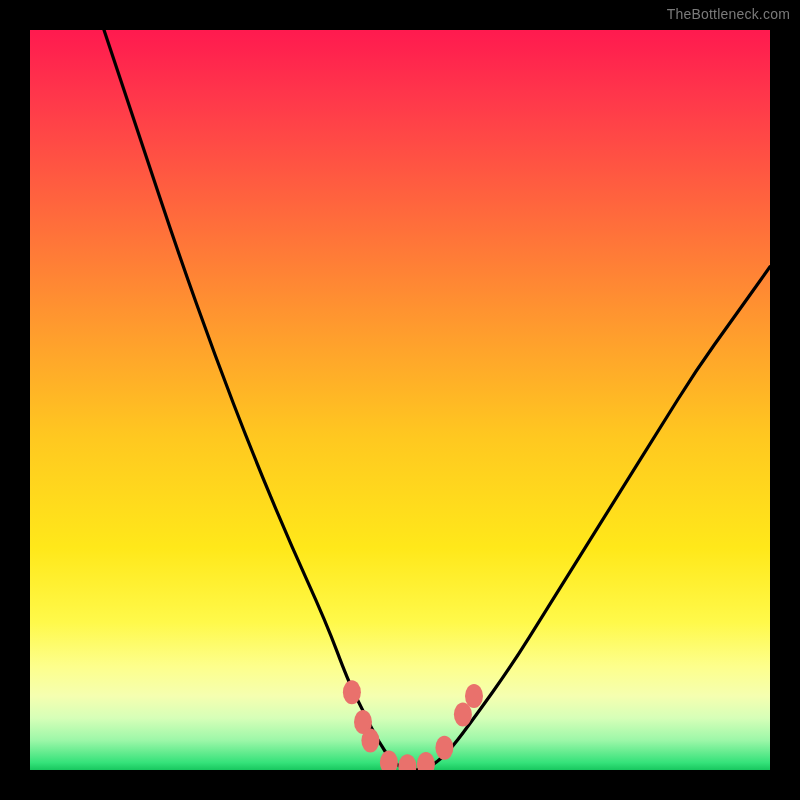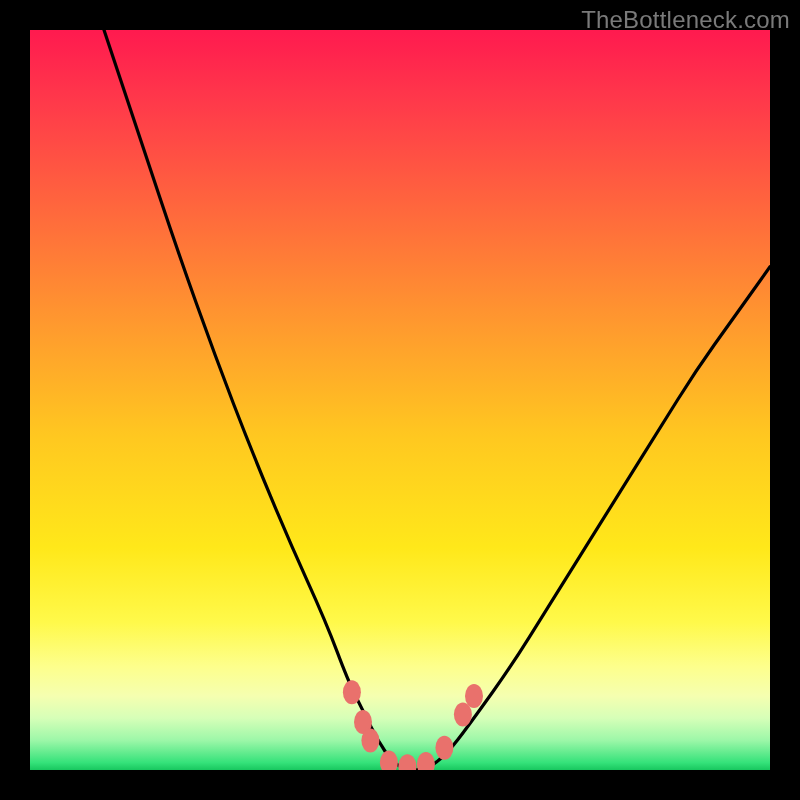--- a/index.html
+++ b/index.html
@@ -45,21 +45,21 @@
       #9cf7a8 96%,
       #35e27a 99%,
       #18c75f 100%
     );
   }
   .watermark {
     position: absolute;
     top: 6px;
     right: 10px;
     color: #7a7a7a;
-    font-size: 24px;
+    font-size: 14px;
     letter-spacing: 0.2px;
     user-select: none;
   }
   svg.curve {
     position: absolute;
     inset: 0;
   }
 </style>
 </head>
 <body>

